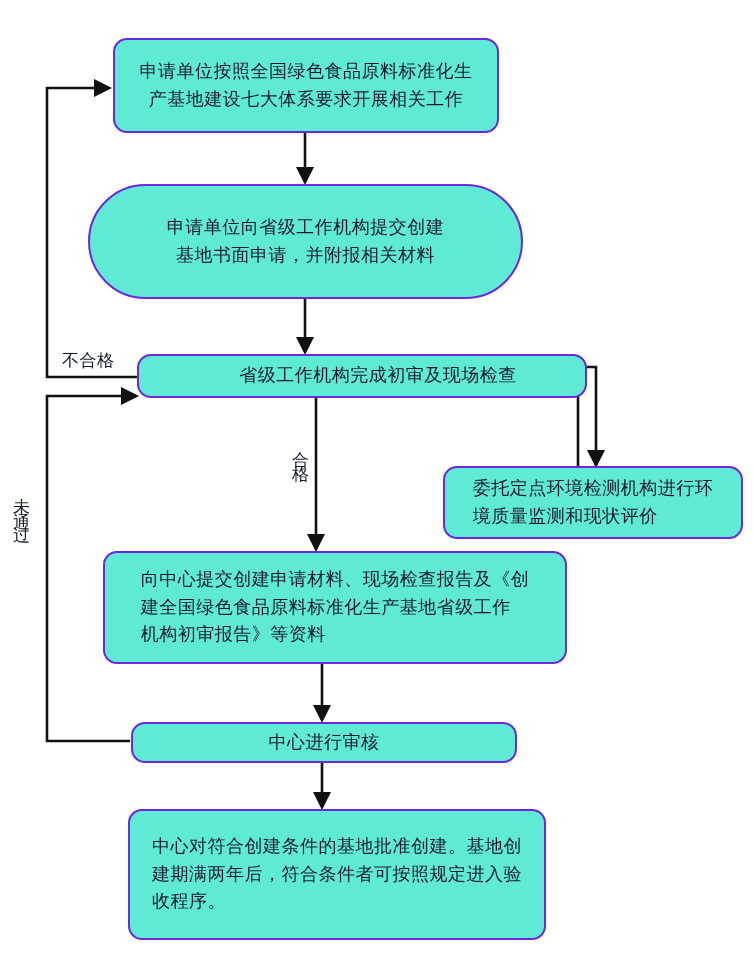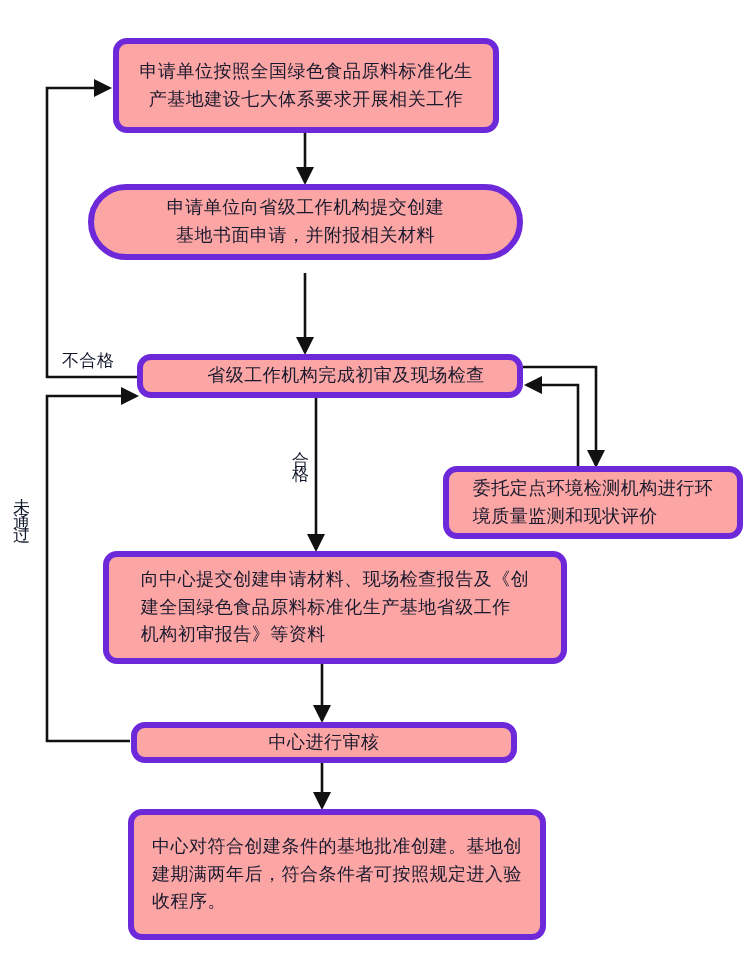--- a/index.html
+++ b/index.html
@@ -19,22 +19,22 @@
     position: absolute;
     left: 0;
     top: 0;
     width: 754px;
     height: 980px;
     pointer-events: none;
   }
   .node {
     position: absolute;
     box-sizing: border-box;
-    border: 6px solid #6d28d9;
-    background: #fca5a5;
+    border: 2px solid #6d28d9;
+    background: #5eead4;
     display: flex;
     align-items: center;
     justify-content: center;
     text-align: center;
   }
   .node-rounded { border-radius: 14px; }
   .node-stadium { border-radius: 999px; }
   .node-text {
     font-size: 18px;
     line-height: 1.55;
@@ -91,26 +91,26 @@
 
       <path d="M 322 763 L 322 807"></path>
     </g>
   </svg>
 
   <div class="node node-rounded" style="left:113px; top:38px; width:386px; height:95px;">
     <span class="node-text">申请单位按照全国绿色食品原料标准化生
 产基地建设七大体系要求开展相关工作</span>
   </div>
 
-  <div class="node node-stadium" style="left:88px; top:184px; width:435px; height:76px;">
+  <div class="node node-stadium" style="left:88px; top:184px; width:435px; height:115px;">
     <span class="node-text">申请单位向省级工作机构提交创建
 基地书面申请，并附报相关材料</span>
   </div>
 
-  <div class="node node-rounded" style="left:137px; top:354px; width:386px; height:44px;padding-left:32px;">
+  <div class="node node-rounded" style="left:137px; top:354px; width:450px; height:44px;padding-left:32px;">
     <span class="node-text">省级工作机构完成初审及现场检查</span>
   </div>
 
   <div class="node node-rounded" style="left:443px; top:466px; width:300px; height:73px;">
     <span class="node-text left">委托定点环境检测机构进行环
 境质量监测和现状评价</span>
   </div>
 
   <div class="node node-rounded" style="left:103px; top:551px; width:464px; height:113px;">
     <span class="node-text left">向中心提交创建申请材料、现场检查报告及《创

